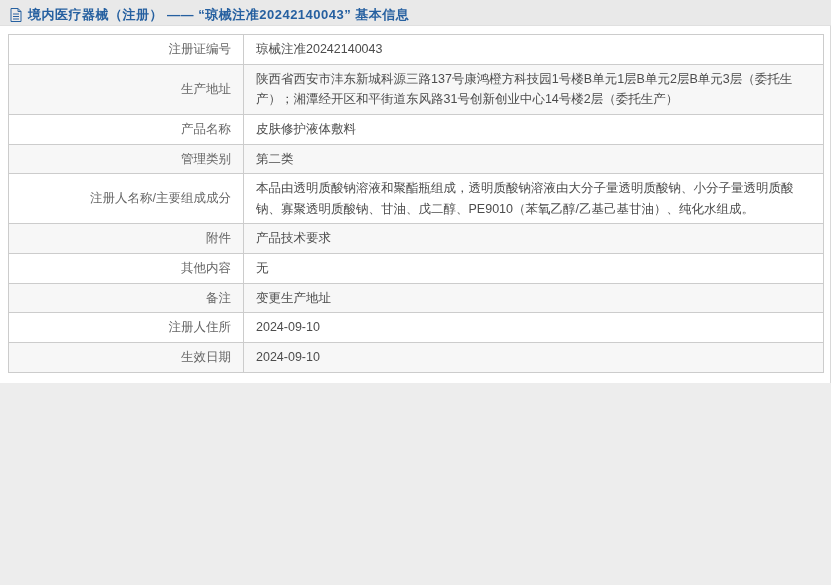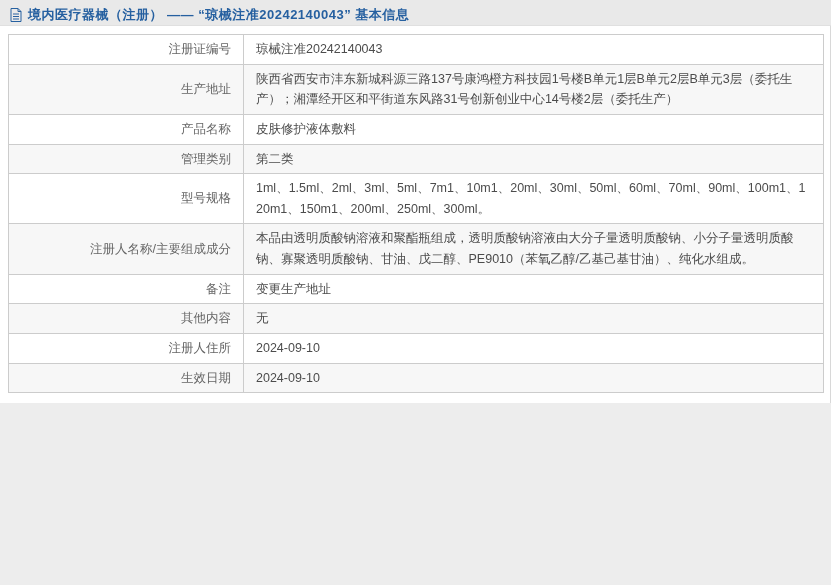--- a/index.html
+++ b/index.html
@@ -75,34 +75,34 @@
       </tr>
       <tr>
         <td class="label">产品名称</td>
         <td>皮肤修护液体敷料</td>
       </tr>
       <tr>
         <td class="label">管理类别</td>
         <td>第二类</td>
       </tr>
       <tr>
-        <td class="label">型号规格</td>
-        <td>1ml、1.5ml、2ml、3ml、5ml、7m1、10m1、20ml、30ml、50ml、60ml、70ml、90ml、100m1、120m1、150m1、200ml、250ml、300ml。</td>
-      </tr>
-      <tr>
         <td class="label">注册人名称/主要组成成分</td>
         <td>本品由透明质酸钠溶液和聚酯瓶组成，透明质酸钠溶液由大分子量透明质酸钠、小分子量透明质酸钠、寡聚透明质酸钠、甘油、戊二醇、PE9010（苯氧乙醇/乙基己基甘油）、纯化水组成。</td>
       </tr>
       <tr>
-        <td class="label">备注</td>
-        <td>变更生产地址</td>
+        <td class="label">附件</td>
+        <td>产品技术要求</td>
       </tr>
       <tr>
         <td class="label">其他内容</td>
         <td>无</td>
+      </tr>
+      <tr>
+        <td class="label">备注</td>
+        <td>变更生产地址</td>
       </tr>
       <tr>
         <td class="label">注册人住所</td>
         <td>2024-09-10</td>
       </tr>
       <tr>
         <td class="label">生效日期</td>
         <td>2024-09-10</td>
       </tr>
 

